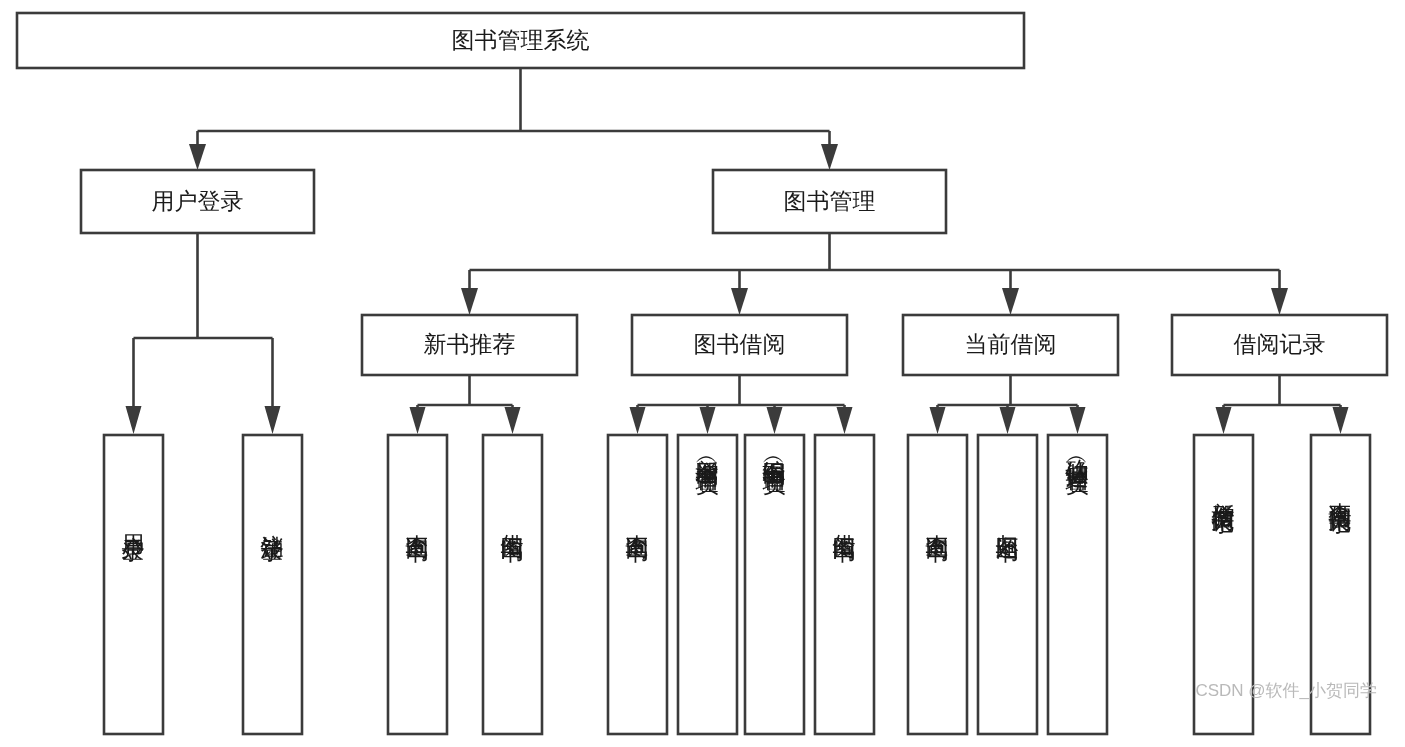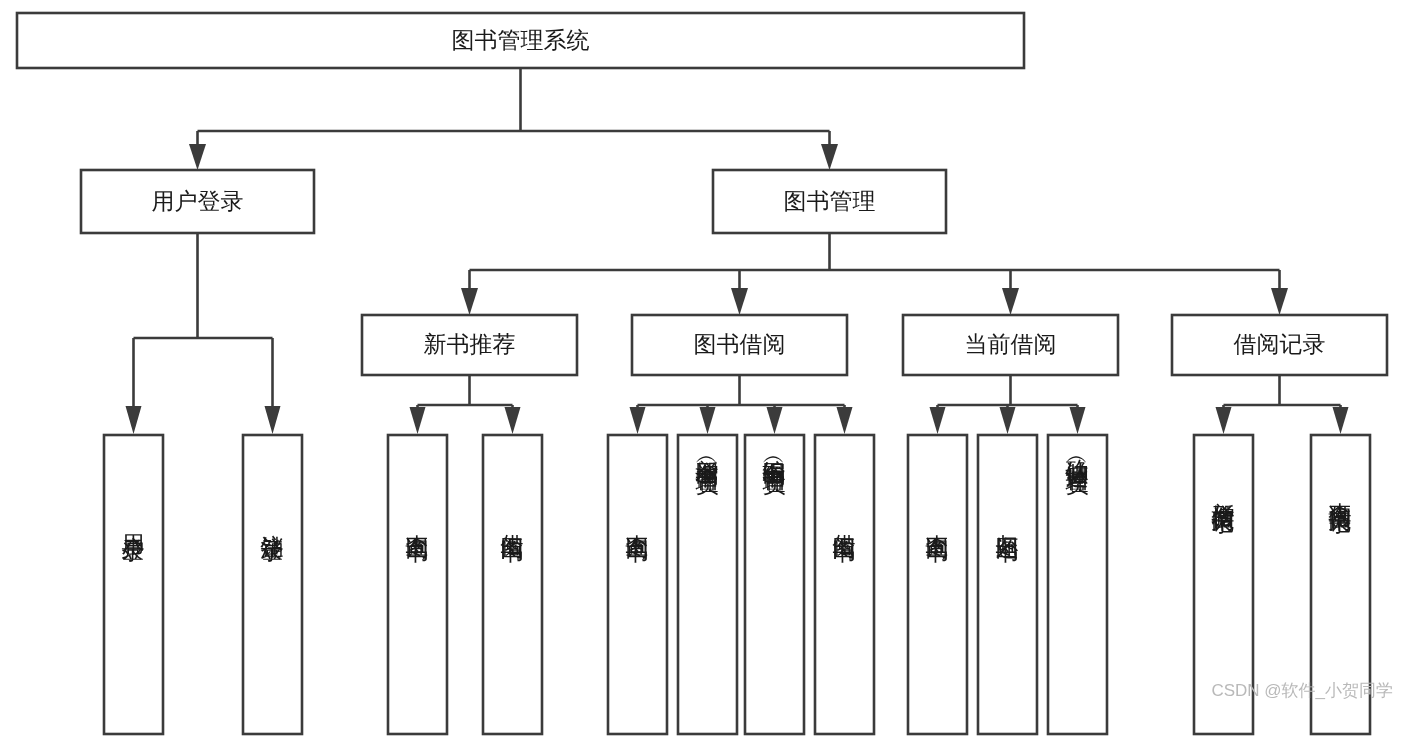--- a/index.html
+++ b/index.html
@@ -53,21 +53,21 @@
     font-family: "Liberation Sans", sans-serif;
     font-size: 23px;
     fill: #1a1a1a;
     writing-mode: vertical-rl;
     text-orientation: upright;
     text-anchor: middle;
     letter-spacing: 2px;
   }
   .watermark-text {
     position: absolute;
-    right: 12px;
+    right: 28px;
     bottom: 6px;
     font-family: "Liberation Sans", sans-serif;
     font-size: 17px;
     color: #b9b9b9;
     white-space: nowrap;
     user-select: none;
   }
 </style>
 </head>
 <body>

